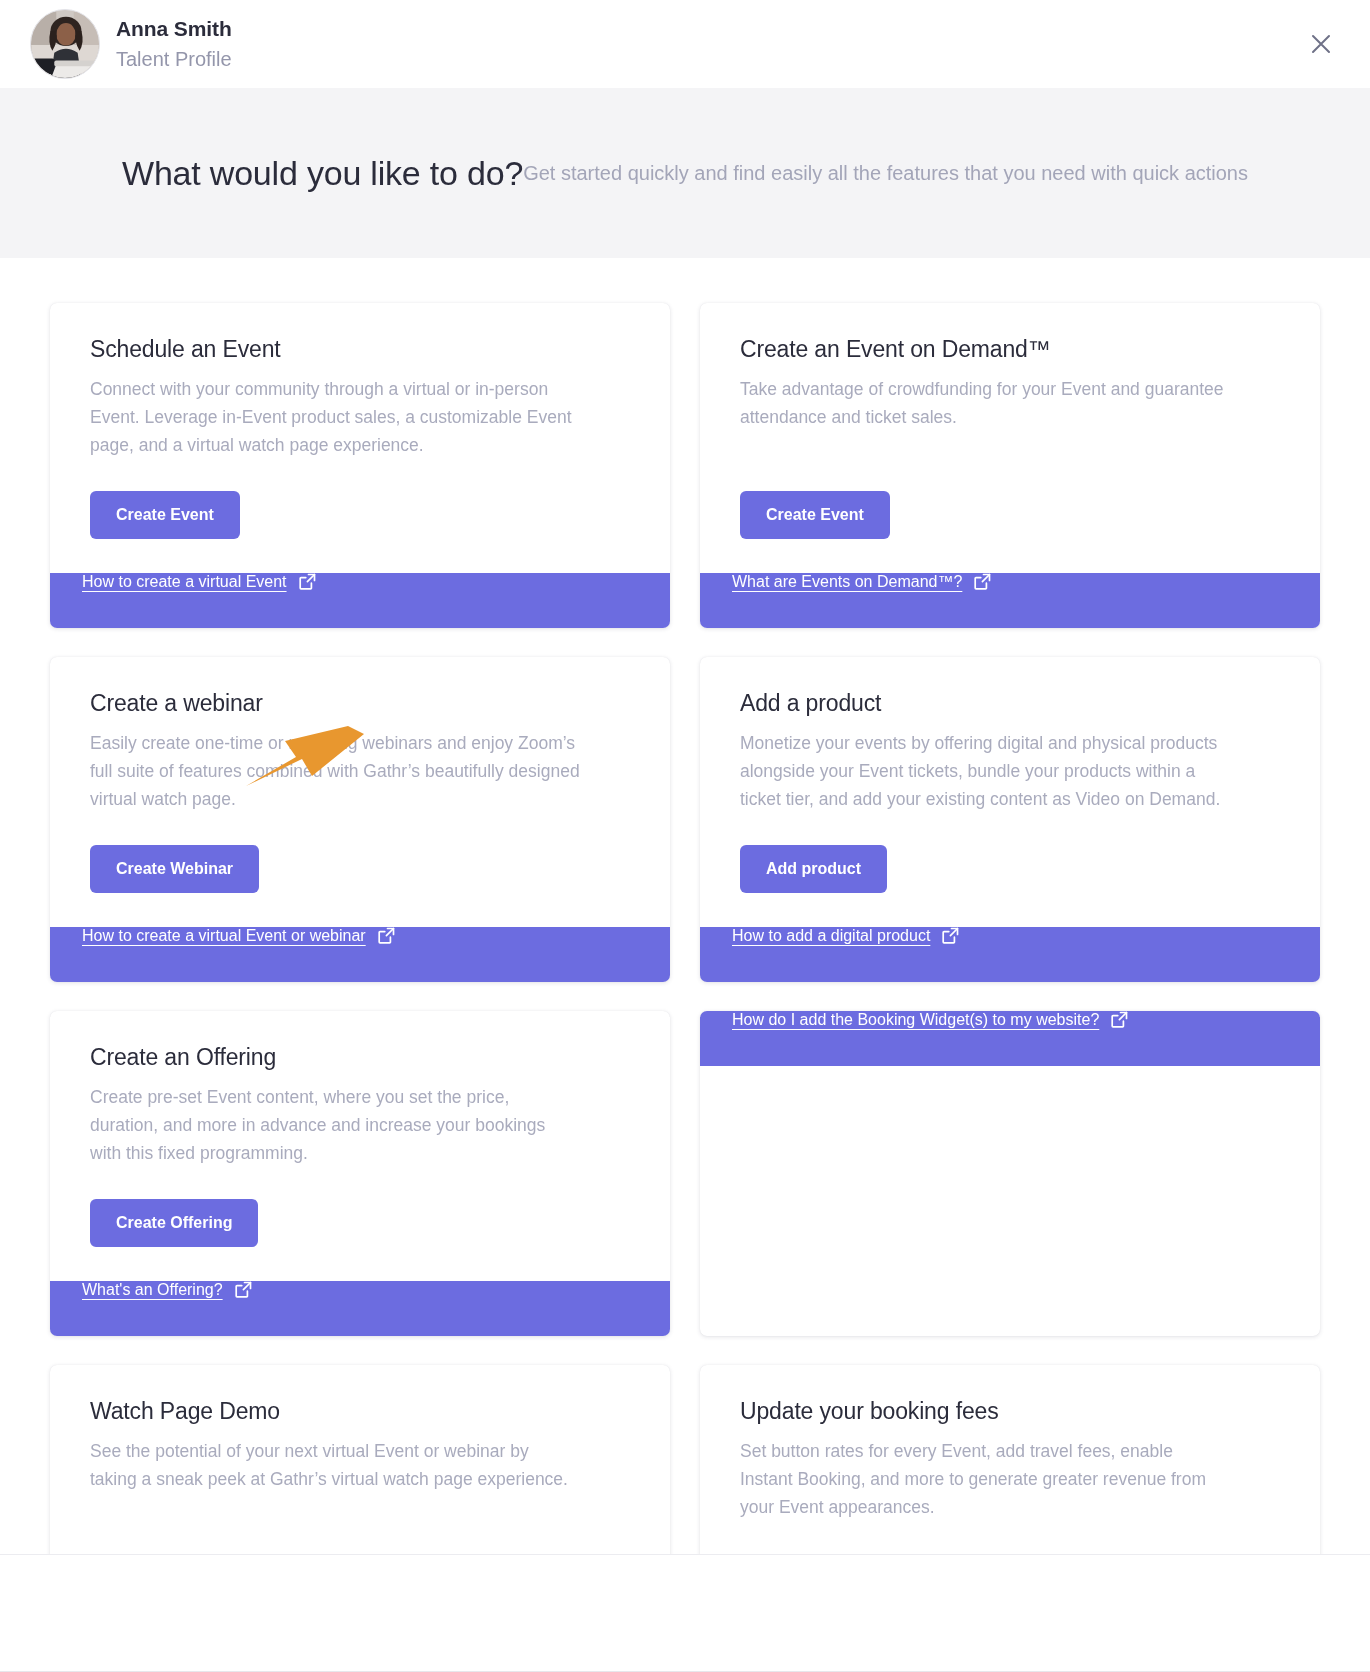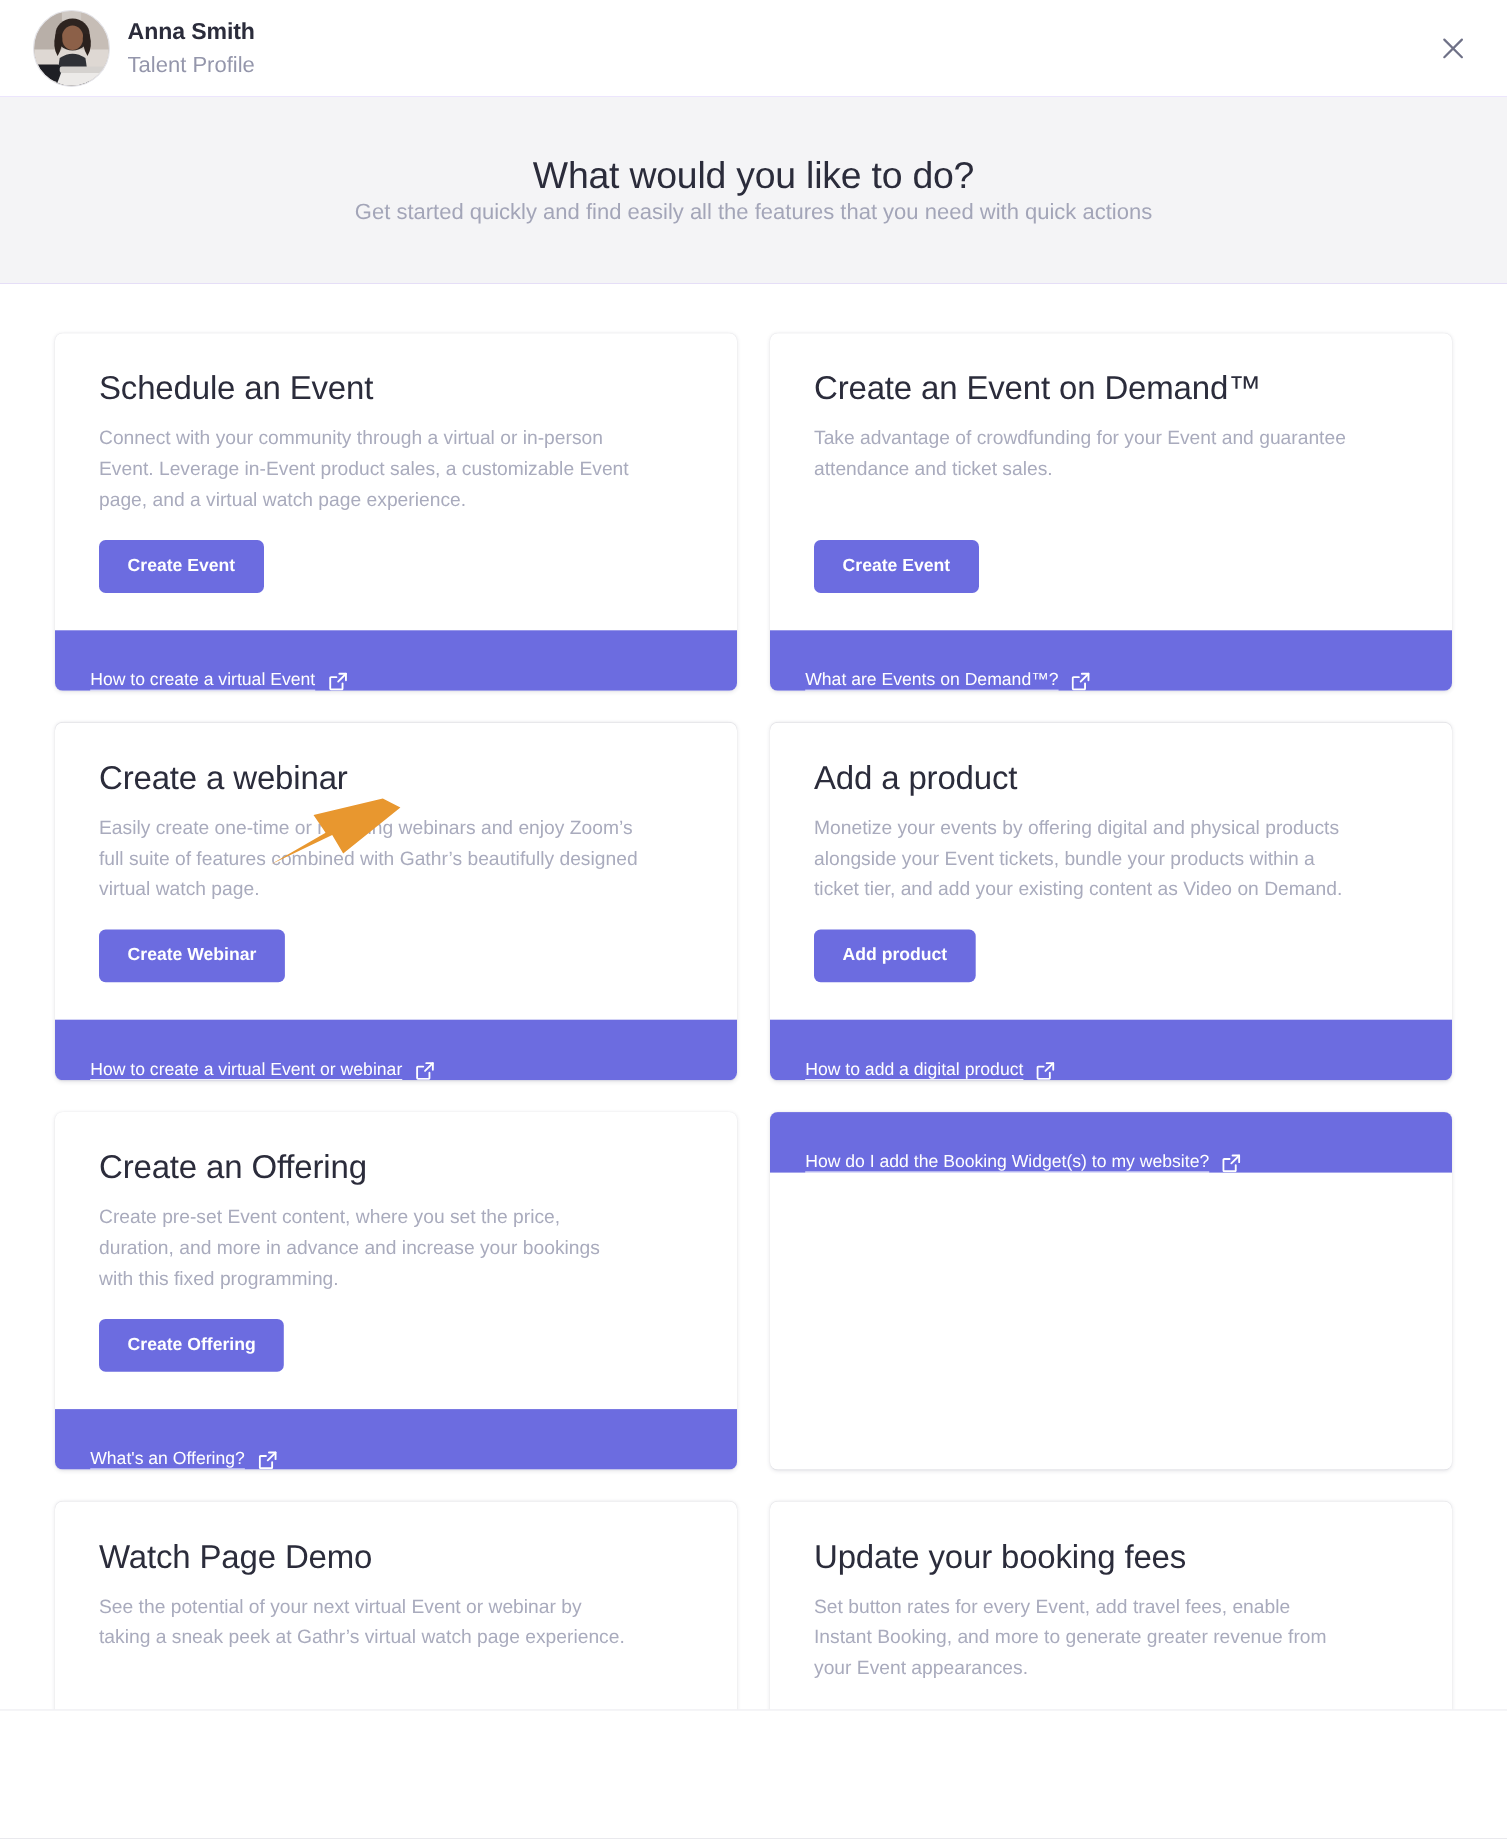--- a/index.html
+++ b/index.html
@@ -81,21 +81,20 @@
     border: none;
   }
   .close-btn svg { display: block; }
 
   
   .hero {
     background: #f4f4f6;
     height: 170px;
     flex: 0 0 170px;
     display: flex;
-    flex-direction: column;
     align-items: center;
     justify-content: center;
     text-align: center;
   }
   .hero h1 {
     font-size: 34px;
     font-weight: 400;
     color: #2b2c3b;
     letter-spacing: -0.2px;
     line-height: 1.2;
@@ -134,21 +133,21 @@
   }
 
   .card-body {
     padding: 32px 40px 0 40px;
     flex: 1 1 auto;
     display: flex;
     flex-direction: column;
   }
 
   .card-title {
-    font-size: 30px;
+    font-size: 23px;
     font-weight: 400;
     color: #2b2c3b;
     line-height: 1.25;
     letter-spacing: -0.15px;
   }
 
   .card-desc {
     margin-top: 11px;
     font-size: 17.5px;
     font-weight: 400;
@@ -177,21 +176,21 @@
     padding: 16px 26px;
     cursor: pointer;
     line-height: 1;
     white-space: nowrap;
   }
 
   .card-footer {
     background: #6c6ce0;
     min-height: 55px;
     display: flex;
-    align-items: flex-end;
+    align-items: flex-start;
     padding: 0 32px;
     cursor: pointer;
   }
 
   .card-footer .link-text {
     color: #ffffff;
     font-size: 16px;
     font-weight: 400;
     text-decoration: underline;
     text-underline-offset: 4px;

